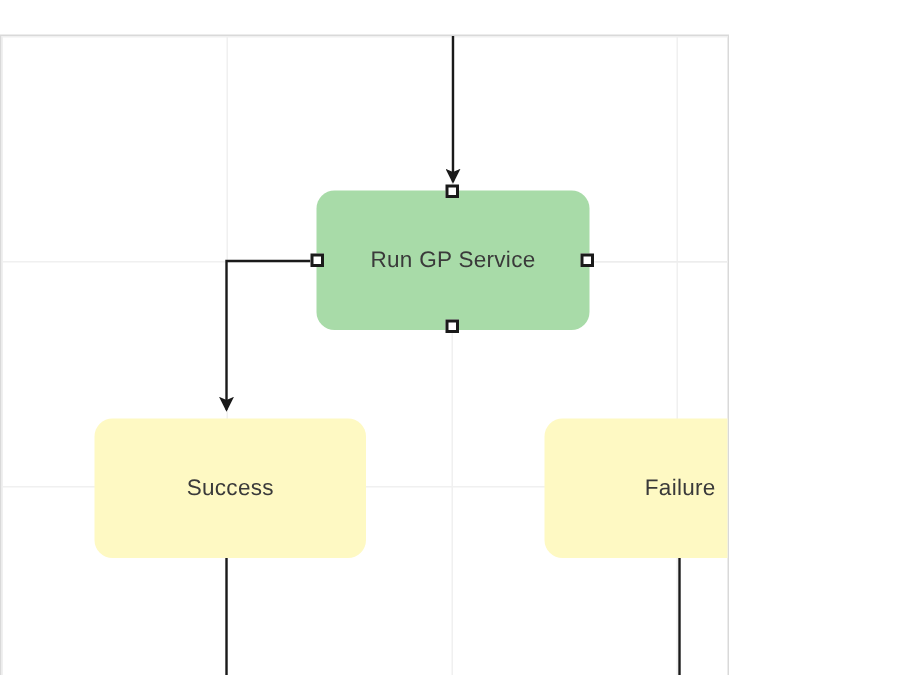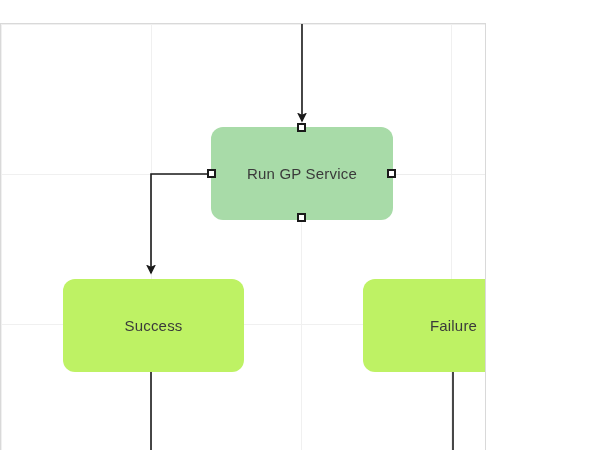--- a/index.html
+++ b/index.html
@@ -46,21 +46,21 @@
     font-size: 15px;
     color: #3a3a3a;
     letter-spacing: 0.2px;
     white-space: nowrap;
     user-select: none;
   }
   .node-green {
     background: #a8dba8;
   }
   .node-yellow {
-    background: #bef264;
+    background: #fef9c3;
   }
   .port {
     position: absolute;
     width: 9px;
     height: 9px;
     background: #ffffff;
     border: 2px solid #1a1a1a;
     box-sizing: border-box;
     z-index: 5;
   }

